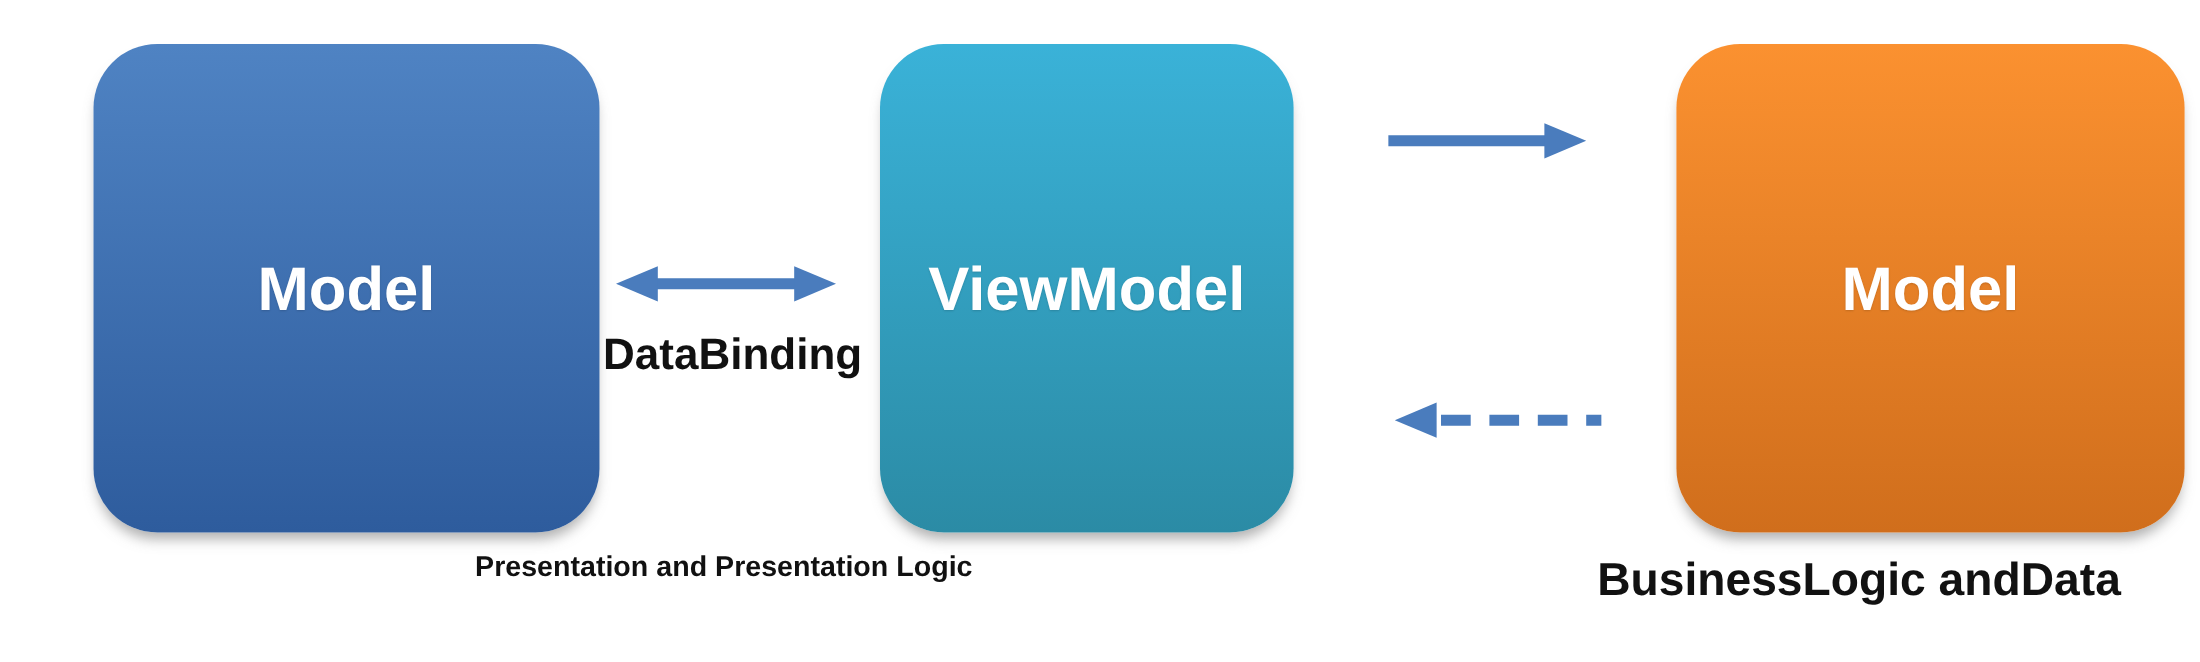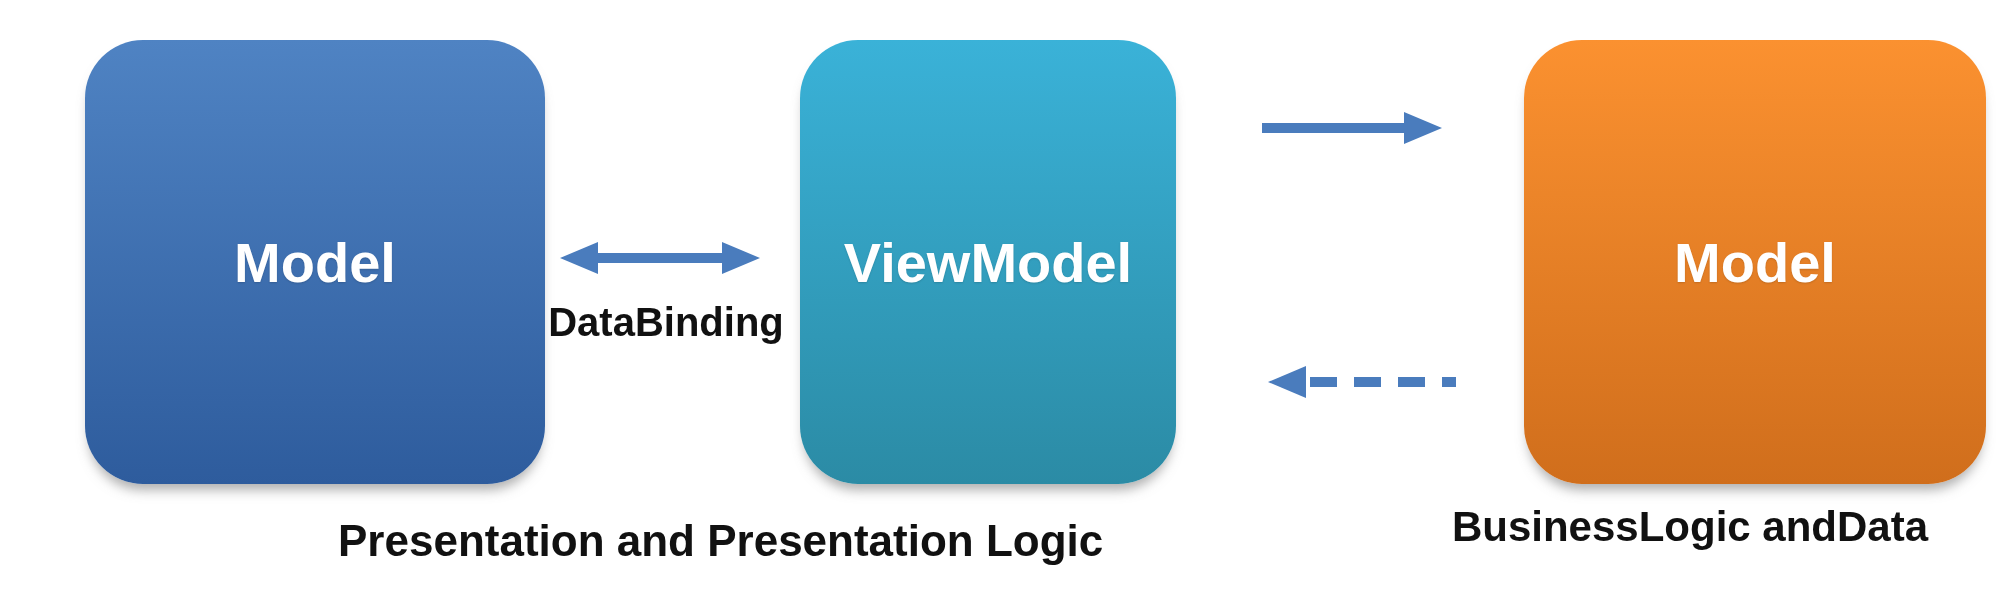--- a/index.html
+++ b/index.html
@@ -34,21 +34,21 @@
   #arrow-model-to-viewmodel { left: 1266px; top: 362px; width: 190px; height: 40px; }
 
   .caption {
     position: absolute;
     color: #111111;
     font-weight: bold;
     text-align: center;
     white-space: nowrap;
   }
   #label-databinding   { left: 546px;  top: 300px; width: 240px; font-size: 40px; }
-  #caption-presentation{ left: 338px;  top: 516px; width: 640px; font-size: 44px; }
+  #caption-presentation{ left: 338px;  top: 500px; width: 640px; font-size: 26px; }
   #caption-business    { left: 1440px; top: 503px; width: 500px; font-size: 42px; }
 </style>
 </head>
 <body>
 
 <div class="node" id="node-view" style="background: linear-gradient(rgb(79, 131, 195) 0%, rgb(46, 92, 157) 100%);">
   <span class="node-label" style="color: rgb(255, 255, 255);">Model</span>
 </div>
 
 <div class="node" id="node-viewmodel" style="background: linear-gradient(rgb(58, 178, 216) 0%, rgb(43, 139, 165) 100%);">

